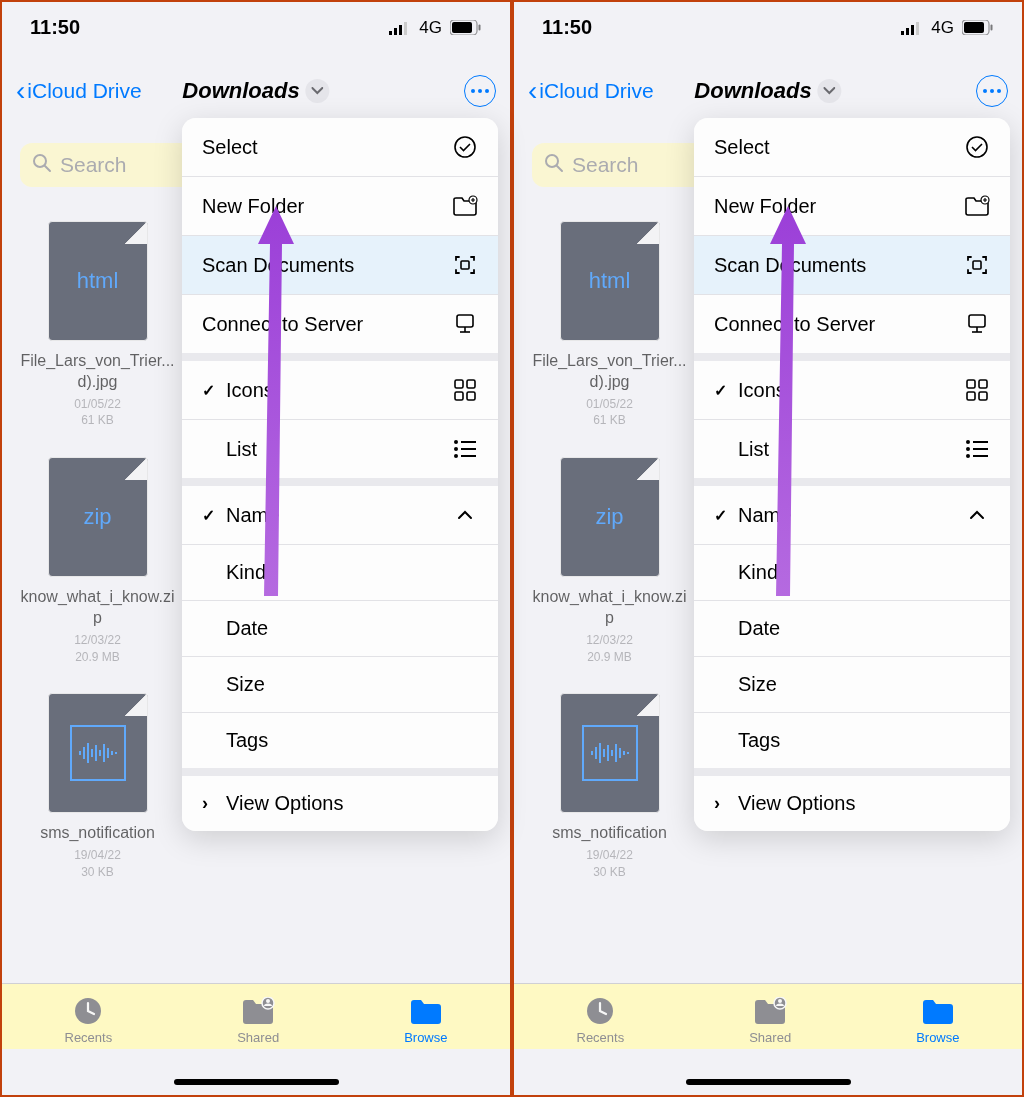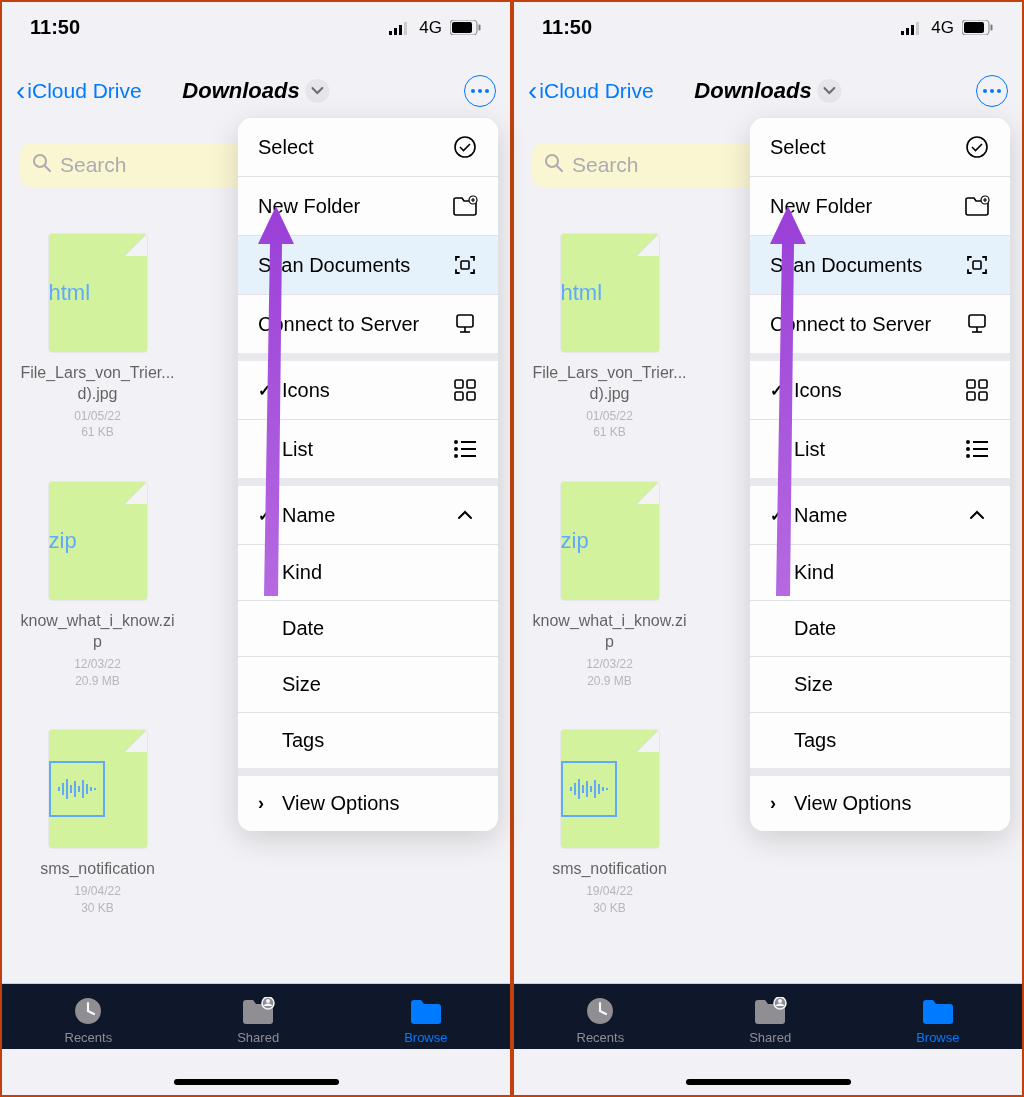--- a/index.html
+++ b/index.html
@@ -109,29 +109,28 @@
       display: flex;
       flex-direction: column;
       align-items: center;
       width: 155px;
       margin-bottom: 28px;
       text-align: center;
     }
     .file-thumb {
       width: 100px;
       height: 120px;
-      background: #bef264;
+      background: #0f172a;
       border: 1px solid #e0e0e0;
       border-radius: 4px;
       display: flex;
       align-items: center;
-      justify-content: flex-start;
+      justify-content: center;
       margin-bottom: 10px;
       position: relative;
-      margin-top: 12px;
     }
     .file-thumb::before {
       content: "";
       position: absolute;
       top: 0;
       right: 0;
       width: 22px;
       height: 22px;
       background: linear-gradient(135deg, transparent 48%, #e0e0e0 50%, #f5f5f5 52%);
     }
@@ -157,21 +156,21 @@
     }
     .file-date, .file-size {
       font-size: 12px;
       color: #8e8e93;
       line-height: 1.4;
     }
     .dropdown-menu {
       position: absolute;
       top: 116px;
       right: 12px;
-      width: 260px;
+      width: 316px;
       background: #f8f8f8;
       border-radius: 14px;
       box-shadow: 0 8px 30px rgba(0,0,0,0.15);
       overflow: hidden;
       z-index: 10;
     }
     .menu-item {
       display: flex;
       align-items: center;
       justify-content: space-between;
@@ -210,21 +209,21 @@
       height: 26px;
       display: flex;
       align-items: center;
       justify-content: center;
     }
     .tab-bar {
       display: flex;
       justify-content: space-around;
       align-items: center;
       padding: 12px 0 4px;
-      background: #0f172a;
+      background: #fef9c3;
       border-top: 1px solid #d0d0d4;
     }
     .tab-item {
       display: flex;
       flex-direction: column;
       align-items: center;
       gap: 4px;
       color: #8e8e93;
       font-size: 13px;
     }

